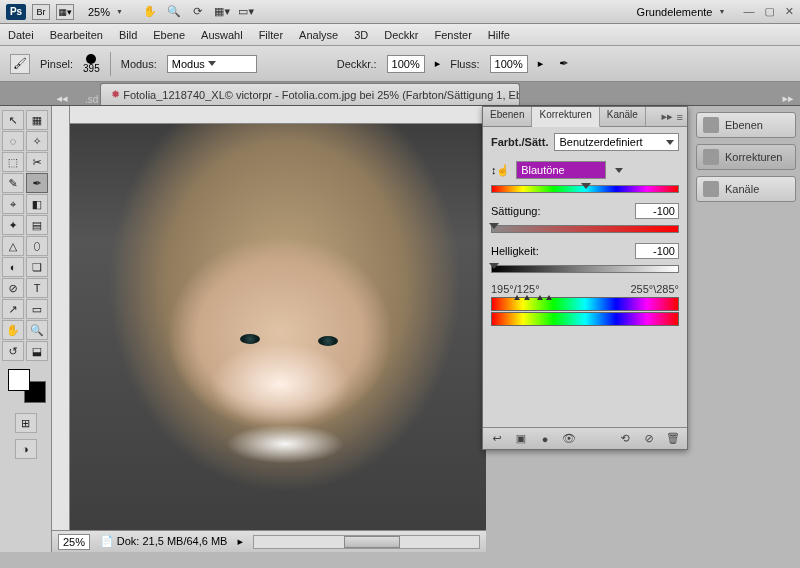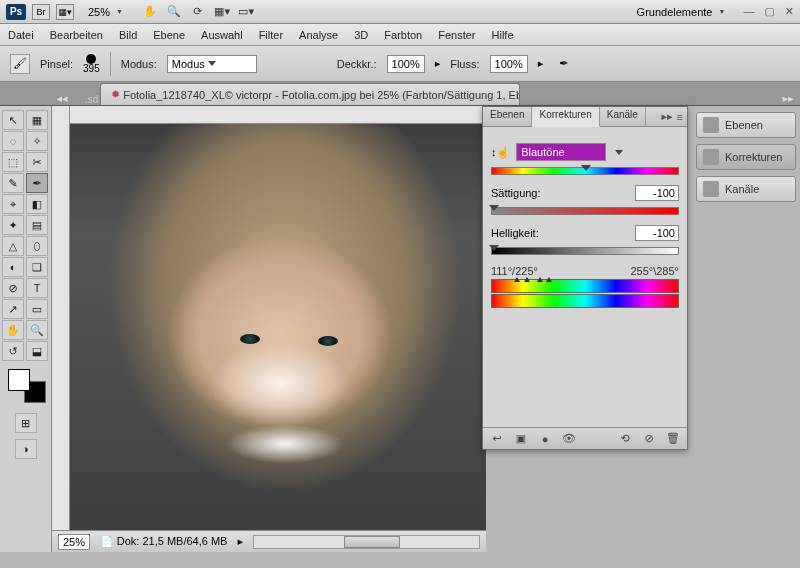--- a/index.html
+++ b/index.html
@@ -106,21 +106,21 @@
 
 <div class="menubar">
   <span>Datei</span>
   <span>Bearbeiten</span>
   <span>Bild</span>
   <span>Ebene</span>
   <span>Auswahl</span>
   <span>Filter</span>
   <span>Analyse</span>
   <span>3D</span>
-  <span>Farbton</span>
+  <span>Deckkr</span>
   <span>Fenster</span>
   <span>Hilfe</span>
 </div>
 
 <div class="optbar">
   <div class="brush-ic">🖌</div>
   <span class="optlabel">Pinsel:</span>
   <div class="brtip">
     <span class="dot"></span>
     <span style="font-size:10px">395</span>
@@ -223,20 +223,27 @@
       <div class="ptabs">
         <div class="ptab">Ebenen</div>
         <div class="ptab act">Korrekturen</div>
         <div class="ptab">Kanäle</div>
         <div class="ptail">
             <span>▸▸</span>
             <span>≡</span>
           </div>
       </div>
       <div class="pbody">
+        <div class="prow">
+          <span class="plabel">Farbt./Sätt.</span>
+          <div class="psel">
+            <span>Benutzerdefiniert</span>
+              <span class="tri"></span>
+          </div>
+        </div>
         <div class="prow" style="margin-top:10px">
           <span>↕☝</span>
           <div class="psel blue" style="flex:0 0 90px">
             <span>Blautöne</span>
           </div>
           <span class="tri"></span>
         </div>
 
         <div class="slider">
             <div class="grad-hue"></div>
@@ -258,21 +265,21 @@
           <div class="spacer"></div>
           <input class="numbox" value="-100" style="">
         </div>
         <div class="slider">
             <div class="grad-light"></div>
             <div class="handle" style="left:-2px"></div>
           </div>
 
 
         <div class="rangelbl">
-          <span>111°/225°</span>
+          <span>195°/125°</span>
           <span>255°\285°</span>
         </div>
         <div class="huestrip">
           <div class="mk" style="left:12%"></div>
             <div class="mk" style="left:17%"></div>
           <div class="mk" style="left:24%"></div>
             <div class="mk" style="left:29%"></div>
         </div>
         <div class="huestrip" style="margin-top:1px"></div>
       </div>

